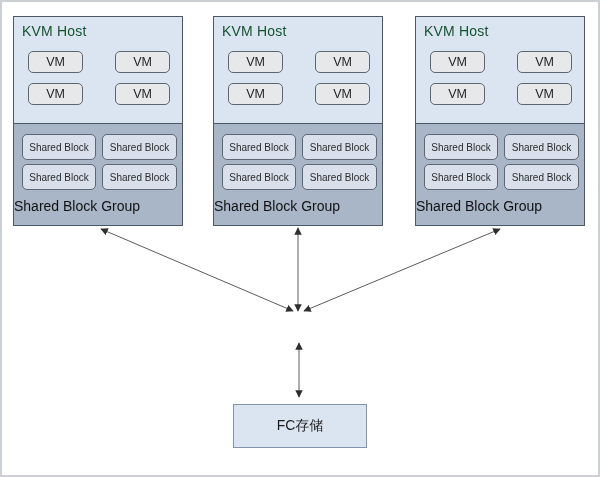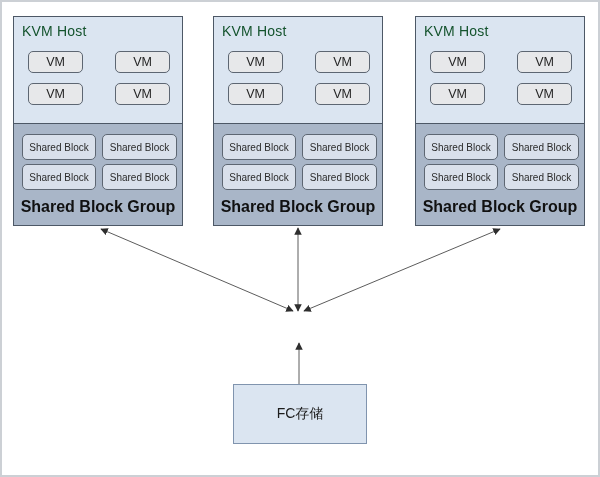--- a/index.html
+++ b/index.html
@@ -49,30 +49,30 @@
     background:#d9e0eb; border:1px solid #5d6672; border-radius:5px;
     display:flex; align-items:center; justify-content:center;
     font-size:10px; color:#2a2a2a; white-space:nowrap;
   }
   .sb.r1c1 { left:8px;  top:10px; }
   .sb.r1c2 { left:88px; top:10px; width:75px; }
   .sb.r2c1 { left:8px;  top:40px; }
   .sb.r2c2 { left:88px; top:40px; width:75px; }
   .group-label {
     position:absolute; left:0; right:0; top:74px;
-    text-align:center; font-weight:bold; font-size:16px; color:#111;
+    text-align:left; font-weight:normal; font-size:14px; color:#111;
   }
   .node {
     position:absolute;
     background:#dbe5f1; border:1px solid #8094ae;
     display:flex; align-items:center; justify-content:center;
     font-size:14px; color:#1d1d1d;
   }
   .node-switch  { left:233px; top:315px; width:132px; height:26px; }
-  .node-storage { left:233px; top:384px; width:134px; height:60px; }
+  .node-storage { left:233px; top:404px; width:134px; height:44px; }
 </style>
 </head>
 <body>
 
 <div class="canvas">
 
   <svg class="arrow-layer" width="600" height="477" viewBox="0 0 600 477" xmlns="http://www.w3.org/2000/svg">
     <defs>
       <marker id="arr" viewBox="0 0 10 10" refX="9" refY="5" markerWidth="7.5" markerHeight="7.5" orient="auto-start-reverse">
         <path d="M0,0 L10,5 L0,10 z" fill="#2e2e2e"></path>

